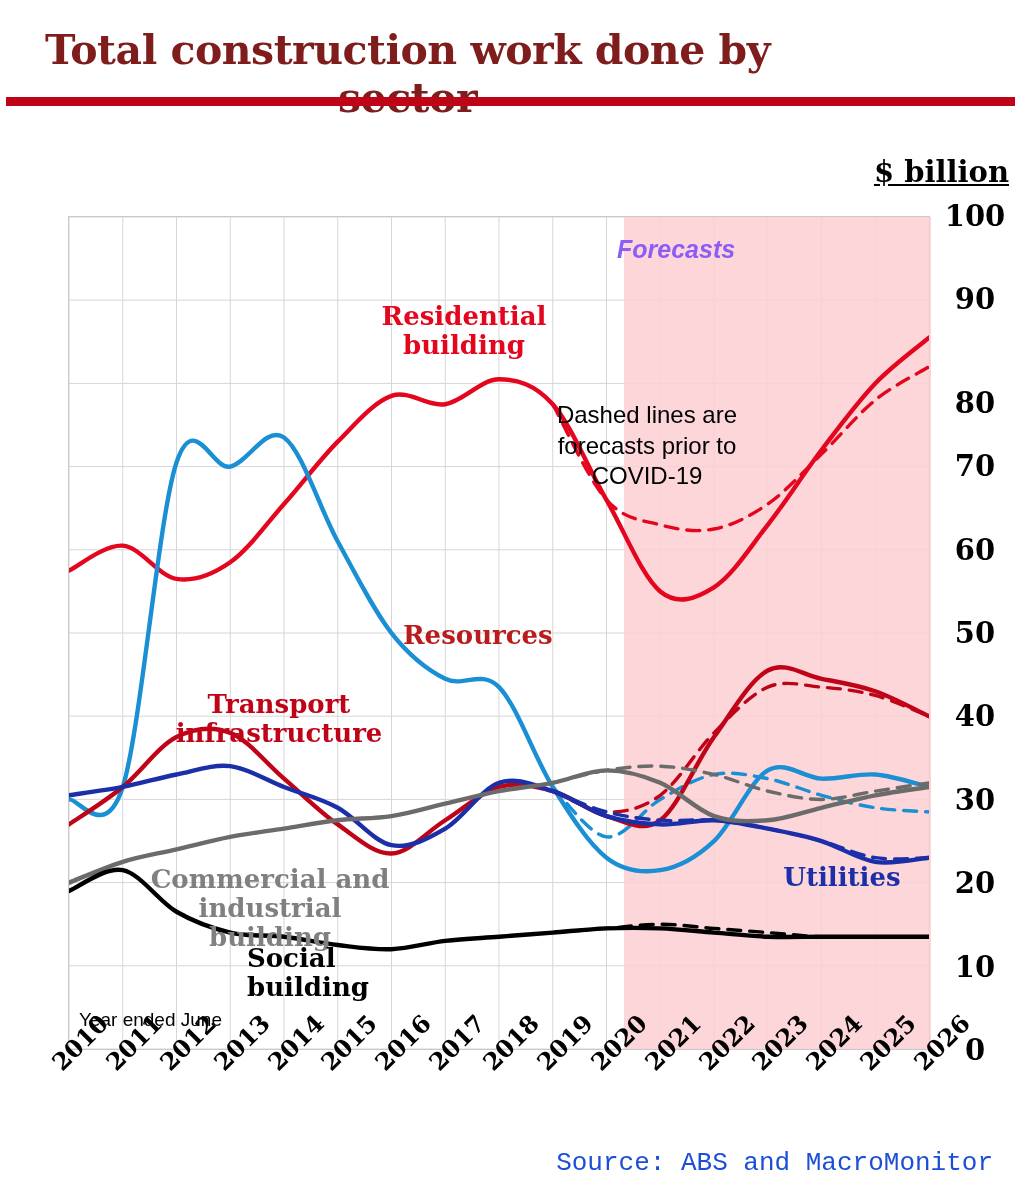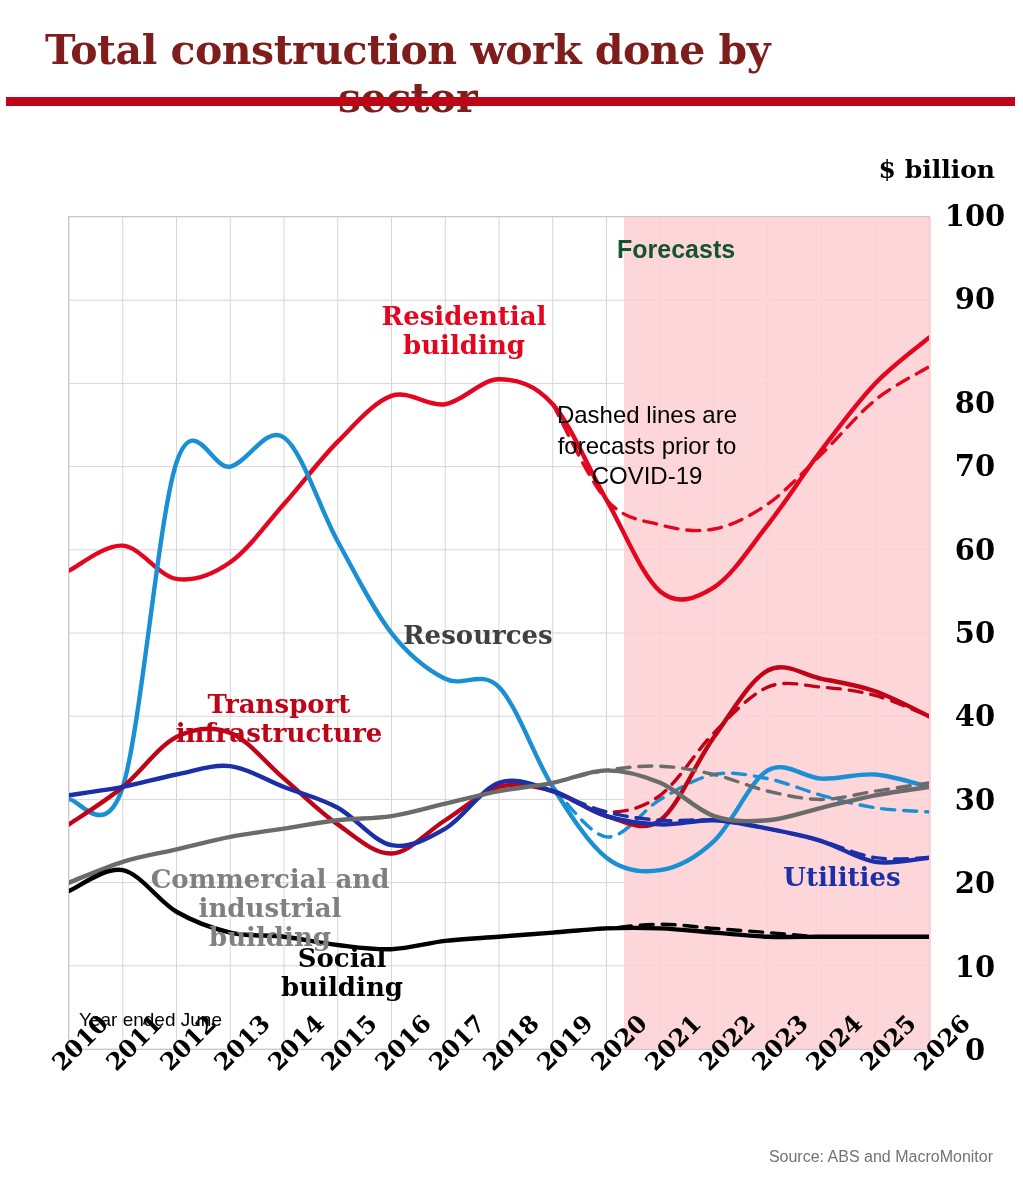--- a/index.html
+++ b/index.html
@@ -36,26 +36,27 @@
     position: absolute;
     left: 6px;
     top: 97px;
     width: 1009px;
     height: 9px;
     background: #c00418;
   }
   
   .units {
     position: absolute;
-    right: 28px;
+    right: 14px;
     top: 155px;
     font-family: "DejaVu Serif", serif;
     font-weight: bold;
-    font-size: 25px;
-    color: #000000;
+    font-size: 29px;
+    color: #000000;
+    text-decoration: underline;
   }
   
   #plot {
     position: absolute;
     left: 68px;
     top: 216px;
     width: 862px;
     height: 834px;
     border: 1px solid #c9c9c9;
     box-sizing: border-box;
@@ -126,67 +127,67 @@
     color: #e4051e;
     font-size: 26px;
     text-align: center;
   }
   .ann-transport {
     color: #c00418;
     font-size: 26px;
     text-align: center;
   }
   .ann-resources {
-    color: #404040;
+    color: #b91c1c;
     font-size: 26px;
     text-align: left;
   }
   .ann-commercial {
     color: #808080;
     font-size: 26px;
     text-align: center;
   }
   .ann-social {
     color: #000000;
     font-size: 26px;
-    text-align: center;
   }
   .ann-utilities {
     color: #1b2fa8;
     font-size: 26px;
     text-align: center;
   }
   .ann-forecasts {
-    color: #14532d;
+    color: #8b5cf6;
     font-size: 25px;
     font-family: "Liberation Sans", sans-serif;
     font-weight: bold;
+    font-style: italic;
   }
   .ann-dashed {
     color: #000000;
     font-size: 24px;
     font-family: "Liberation Sans", sans-serif;
     font-weight: normal;
     text-align: center;
     line-height: 1.28;
   }
   .ann-yearended {
     color: #000000;
     font-size: 19px;
     font-family: "Liberation Sans", sans-serif;
     font-weight: normal;
   }
   
   .source {
     position: absolute;
     right: 30px;
     top: 1148px;
-    font-family: Liberation Sans, sans-serif;
-    font-size: 16px;
-    color: #737373;
+    font-family: Liberation Mono, monospace;
+    font-size: 26px;
+    color: #1d4ed8;
   }
 </style>
 </head>
 <body>
 
 <div id="page">
 
   <div class="title">Total construction work done by sector</div>
   <div class="title-rule"></div>
 

